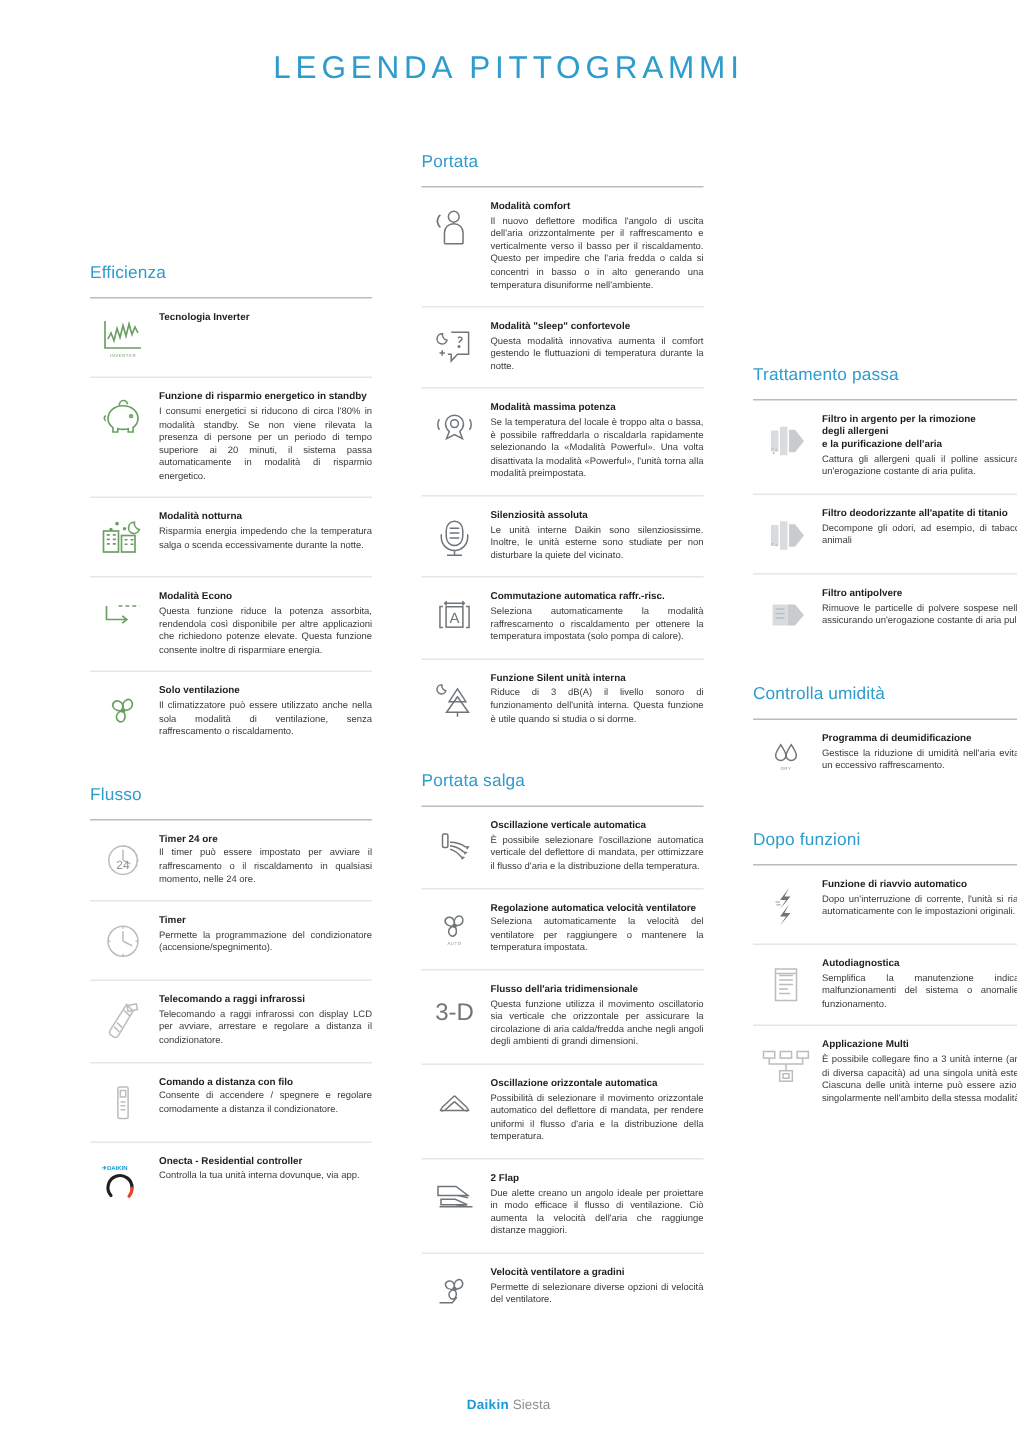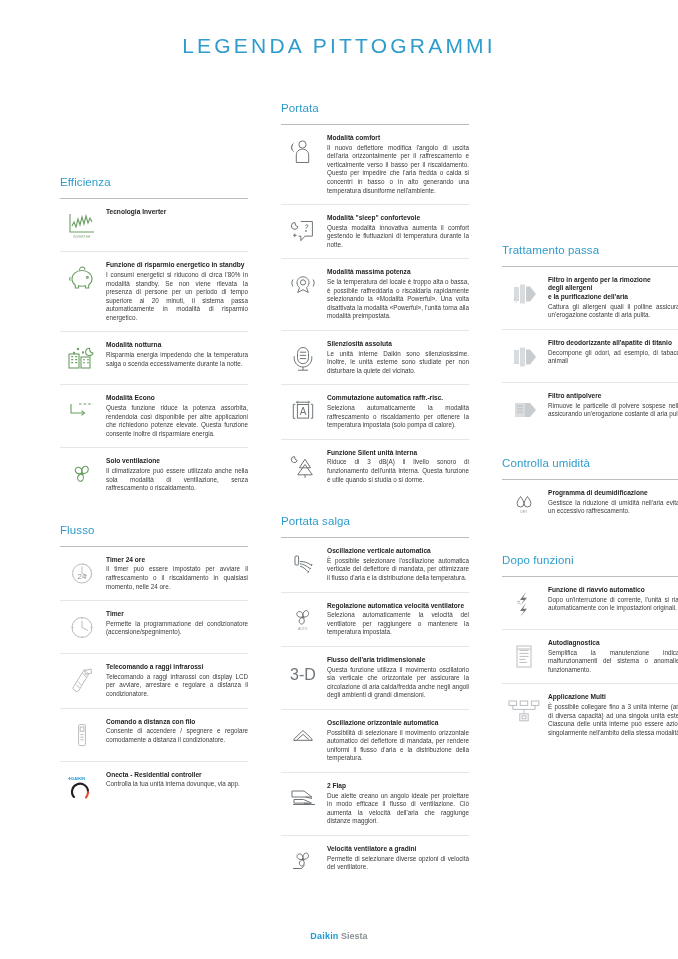--- a/index.html
+++ b/index.html
@@ -75,21 +75,21 @@
     text-align: justify;
   }
 
   .footer {
     position: absolute;
     left: 0; right: 0; bottom: 18px;
     text-align: center;
     font-size: 9px;
   }
   .footer .brand { color: #1a9ad6; font-weight: bold; letter-spacing: .2px; }
-  .footer .sub { color: #8a9093; font-weight: 700; text-align: right; }
+  .footer .sub { color: #8a9093; font-weight: 400; text-align: right; }
 
   
   .ic { display:block; }
   .ic-label { font-size:3px; fill:#8d9295; letter-spacing:.3px; font-family:"Liberation Sans",sans-serif; }
   .ic-label-g { font-size:3px; fill:#7ea277; letter-spacing:.3px; font-family:"Liberation Sans",sans-serif; }
 </style>
 </head>
 <body>
 
 <div class="page">

